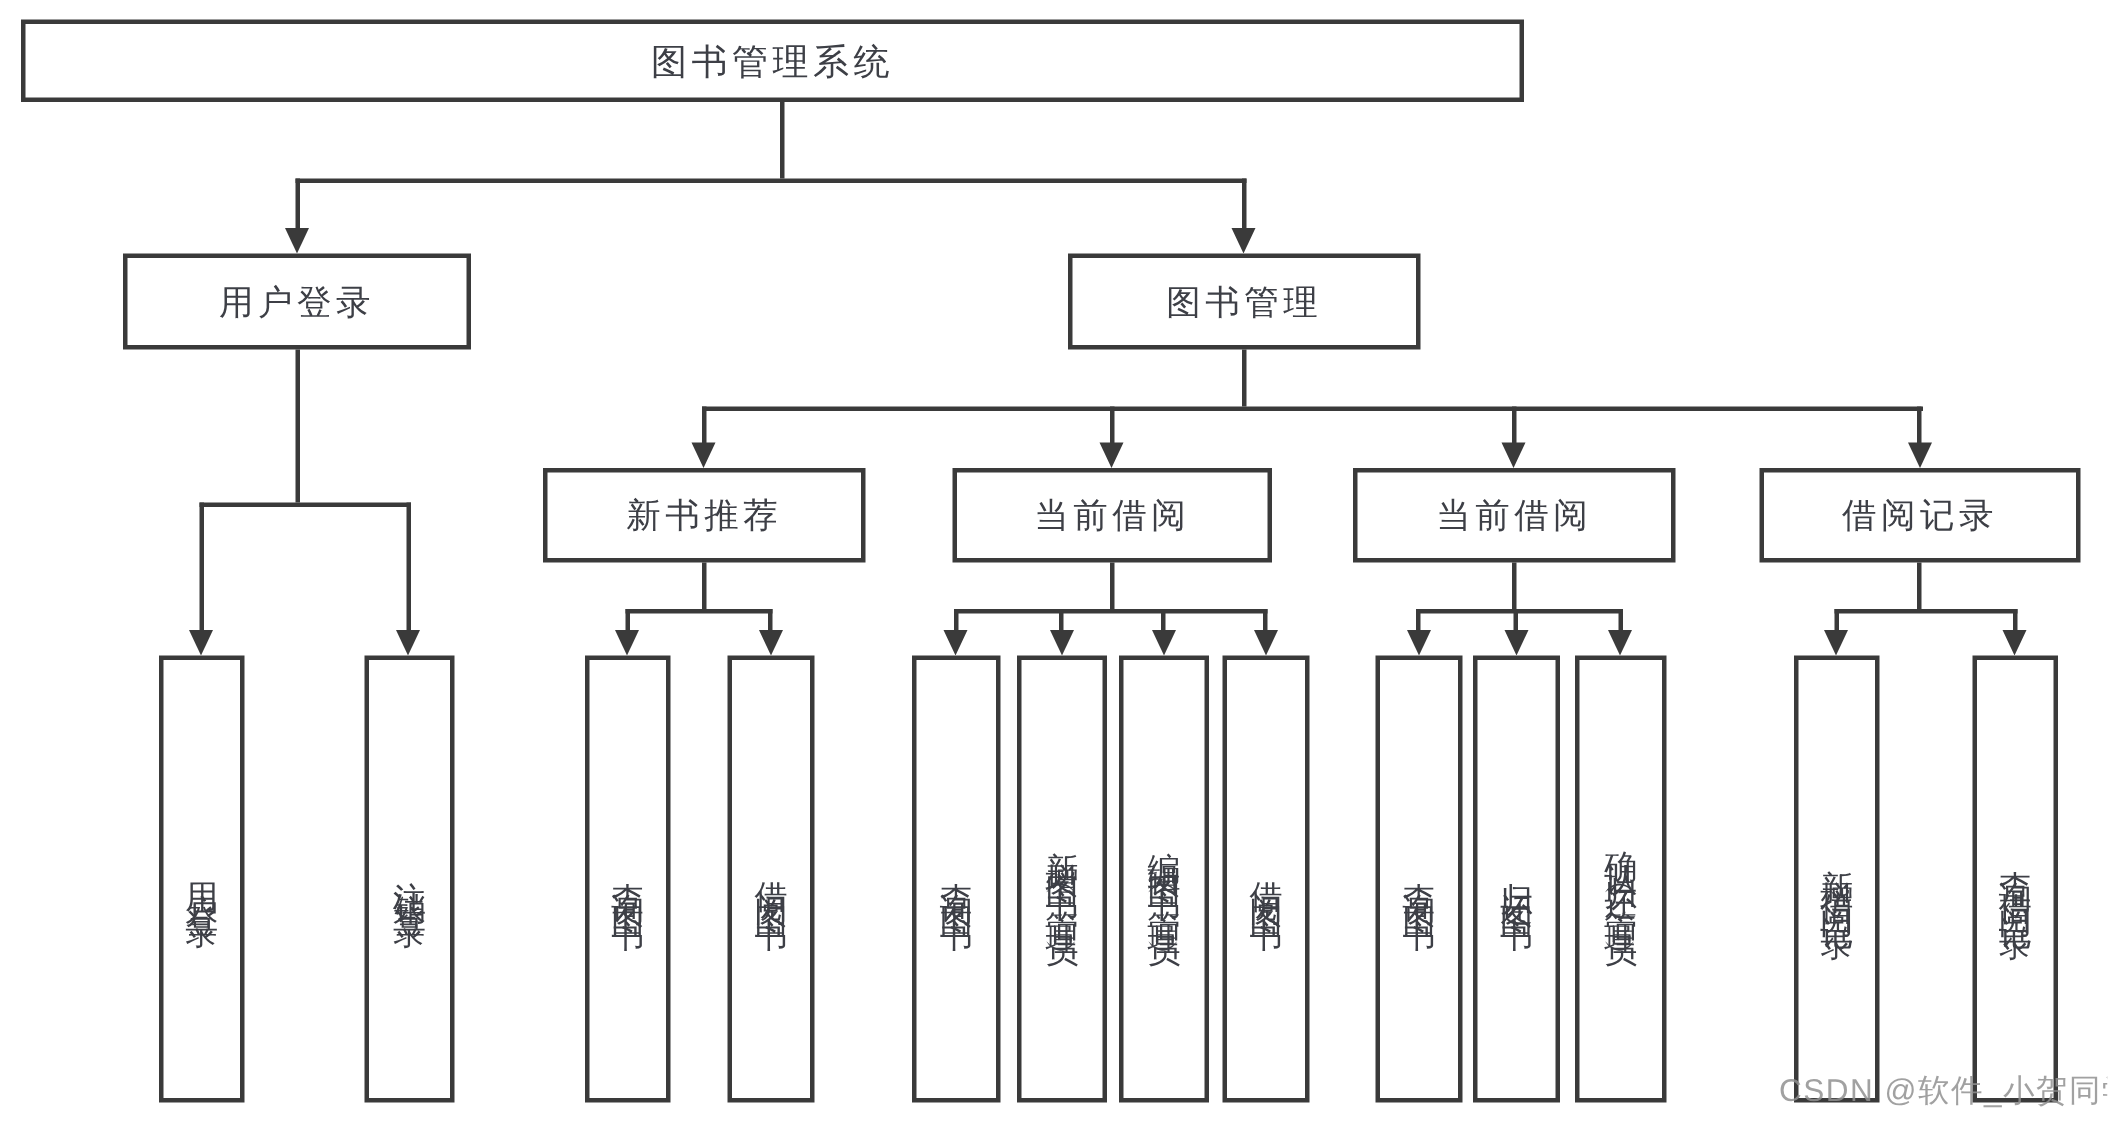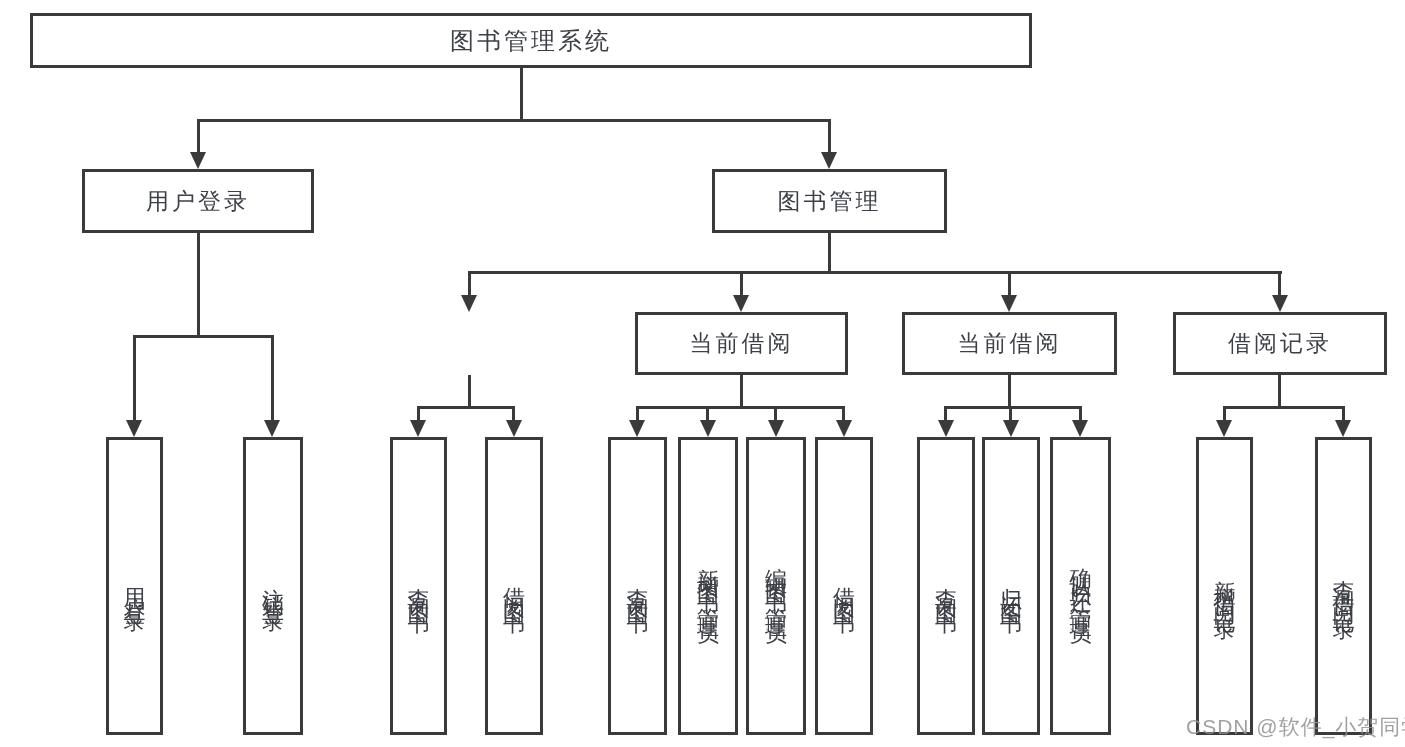--- a/index.html
+++ b/index.html
@@ -57,21 +57,21 @@
     letter-spacing:1px;
     white-space:nowrap;
     z-index:5;
   }
 </style>
 </head>
 <body>
 
 <div class="canvas">
 
-  <div class="box" style="left:30px;top:13px;width:1002px;height:55px;">图书管理系统</div>
+  <div class="box" style="left:14px;top:13px;width:1002px;height:55px;">图书管理系统</div>
 
   <div class="vl" style="left:520px;top:66px;height:53px;"></div>
   <div class="hl" style="left:197px;top:119px;width:634px;"></div>
   <div class="vl" style="left:197px;top:119px;height:36px;"></div>
   <div class="ar" style="left:190px;top:152px;"></div>
   <div class="vl" style="left:828px;top:119px;height:36px;"></div>
   <div class="ar" style="left:821px;top:152px;"></div>
 
   <div class="box lvl" style="left:82px;top:169px;width:232px;height:64px;">用户登录</div>
   <div class="box lvl" style="left:712px;top:169px;width:235px;height:64px;">图书管理</div>
@@ -87,20 +87,21 @@
   <div class="hl" style="left:468px;top:271px;width:814px;"></div>
   <div class="vl" style="left:468px;top:271px;height:25px;"></div>
   <div class="ar" style="left:461px;top:295px;"></div>
   <div class="vl" style="left:740px;top:271px;height:25px;"></div>
   <div class="ar" style="left:733px;top:295px;"></div>
   <div class="vl" style="left:1008px;top:271px;height:25px;"></div>
   <div class="ar" style="left:1001px;top:295px;"></div>
   <div class="vl" style="left:1278px;top:271px;height:25px;"></div>
   <div class="ar" style="left:1272px;top:295px;"></div>
 
+  <div class="box lvl" style="left:362px;top:312px;width:215px;height:63px;">新书推荐</div>
   <div class="box lvl" style="left:635px;top:312px;width:213px;height:63px;">当前借阅</div>
   <div class="box lvl" style="left:902px;top:312px;width:215px;height:63px;">当前借阅</div>
   <div class="box lvl" style="left:1173px;top:312px;width:214px;height:63px;">借阅记录</div>
 
   <div class="vl" style="left:468px;top:375px;height:31px;"></div>
   <div class="hl" style="left:417px;top:406px;width:98px;"></div>
   <div class="vl" style="left:417px;top:406px;height:15px;"></div>
   <div class="ar" style="left:410px;top:420px;"></div>
   <div class="vl" style="left:512px;top:406px;height:15px;"></div>
   <div class="ar" style="left:506px;top:420px;"></div>

